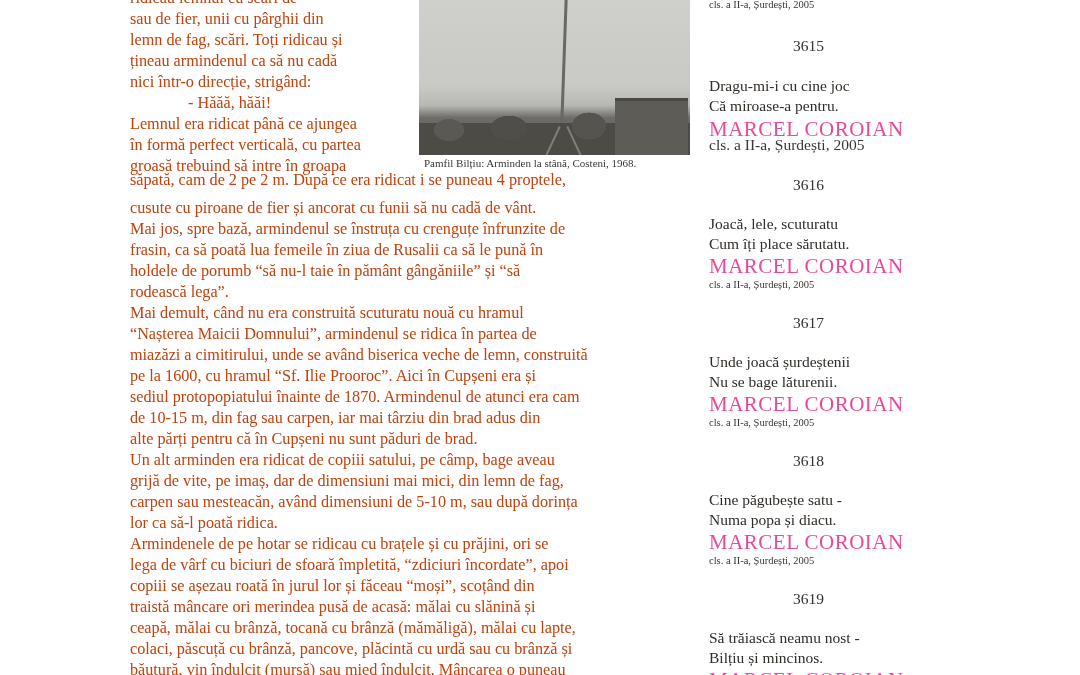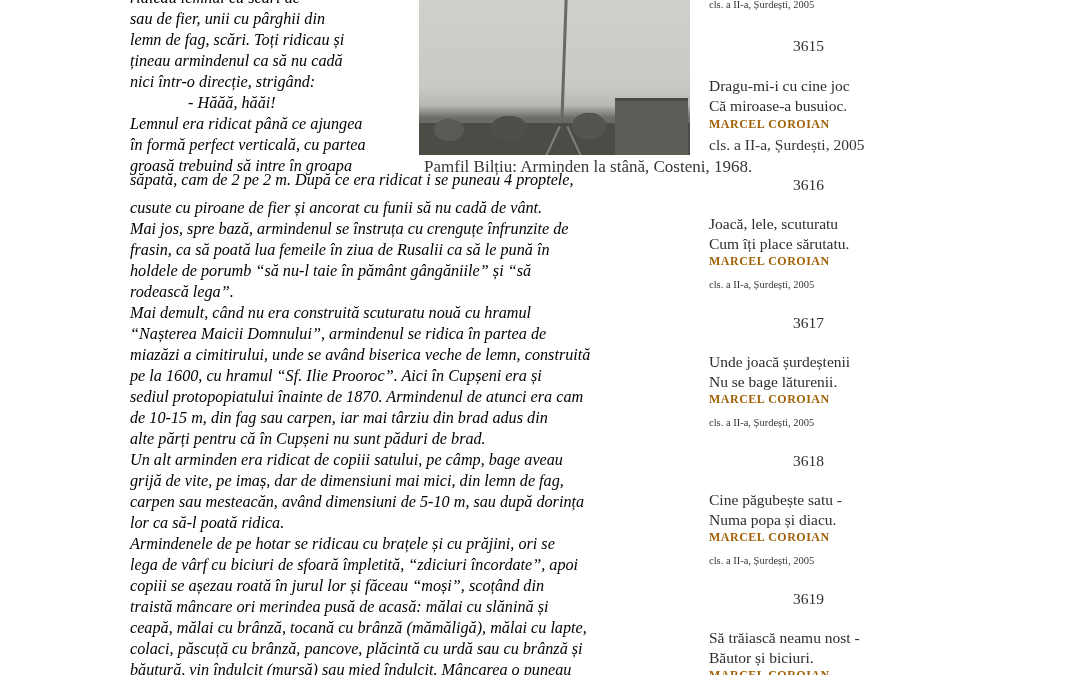--- a/index.html
+++ b/index.html
@@ -7,21 +7,21 @@
     width:1080px; height:675px; overflow:hidden; position:relative;
     background:#ffffff;
     font-family:"Liberation Serif","DejaVu Serif",serif;
     color:#2e2a26;
   }
   .main {
     position:absolute; left:130px; top:0; width:565px;
   }
   .line {
     position:absolute; left:0; white-space:nowrap;
-    font-size:16.2px; line-height:21px; color:#000000;font-style:italic;
+    font-size:16.2px; line-height:21px; color:#c2410c;
   }
   .photo {
     position:absolute; left:419px; top:0; width:271px; height:155px;
     background:
       linear-gradient(180deg, #cfcfcb 0%, #c9c9c5 55%, #b8b8b3 68%, #6d6c68 76%, #56554f 100%);
     overflow:hidden;
   }
   .photo .pole {
     position:absolute; left:143px; top:0; width:3px; height:150px;
     background:#6a6863; transform:skewX(-2deg);
@@ -37,26 +37,26 @@
   .photo .building {
     position:absolute; left:196px; top:98px; width:73px; height:57px;
     background:#5d5c57; border-top:3px solid #4a4944;
   }
   .photo .tripod-l, .photo .tripod-r {
     position:absolute; top:125px; width:2px; height:32px; background:#807e78;
   }
   .photo .tripod-l { left:133px; transform:rotate(25deg); }
   .photo .tripod-r { left:154px; transform:rotate(-25deg); }
   .caption {
-    position:absolute; left:424px; top:157px; font-size:17px; color:#3a3632; white-space:nowrap;
+    position:absolute; left:424px; top:157px; font-size:11px; color:#3a3632; white-space:nowrap;
   }
   .side { position:absolute; left:709px; top:0; width:215px; }
   .side .num { position:absolute; left:84px; font-size:15.5px; color:#34302c; }
   .side .verse { position:absolute; left:0; font-size:15.5px; line-height:20px; white-space:nowrap; color:#302c28; }
-  .side .author { position:absolute; left:0; font-size:12px; font-weight:bold; letter-spacing:0.5px; color:#a16207; white-space:nowrap; }
+  .side .author { position:absolute; left:0; font-size:21px; font-weight:normal; letter-spacing:0.5px; color:#ec4899; white-space:nowrap; }
   .side .cls { position:absolute; left:0; font-size:10.5px; color:#3a3632; white-space:nowrap; }
   .side .cls.big { font-size:15.5px; }
 </style>
 </head>
 <body>
 
 <div class="main">
   <span class="line" style="top:-12px">ridicau lemnul cu scări de</span>
   <span class="line" style="top:9px">sau de fier, unii cu pârghii din</span>
   <span class="line" style="top:30px">lemn de fag, scări. Toți ridicau și</span>
@@ -99,21 +99,21 @@
   <div class="tripod-l"></div>
   <div class="tripod-r"></div>
 </div>
 <div class="caption">Pamfil Bilțiu: Arminden la stână, Costeni, 1968.</div>
 
 <div class="side">
   <span class="cls" style="top:-1px">cls. a II-a, Șurdești, 2005</span>
 
   <span class="num" style="top:37px">3615</span>
   <span class="verse" style="top:76px">Dragu-mi-i cu cine joc</span>
-  <span class="verse" style="top:96px">Că miroase-a busuioc.</span>
+  <span class="verse" style="top:96px">Că miroase-a pentru.</span>
   <span class="author" style="top:117px">MARCEL COROIAN</span>
   <span class="cls big" style="top:136px">cls. a II-a, Șurdești, 2005</span>
 
   <span class="num" style="top:176px">3616</span>
   <span class="verse" style="top:214px">Joacă, lele, scuturatu</span>
   <span class="verse" style="top:234px">Cum îți place sărutatu.</span>
   <span class="author" style="top:254px">MARCEL COROIAN</span>
   <span class="cls" style="top:279px">cls. a II-a, Șurdești, 2005</span>
 
   <span class="num" style="top:314px">3617</span>
@@ -123,15 +123,15 @@
   <span class="cls" style="top:417px">cls. a II-a, Șurdești, 2005</span>
 
   <span class="num" style="top:452px">3618</span>
   <span class="verse" style="top:490px">Cine păgubește satu -</span>
   <span class="verse" style="top:510px">Numa popa și diacu.</span>
   <span class="author" style="top:530px">MARCEL COROIAN</span>
   <span class="cls" style="top:555px">cls. a II-a, Șurdești, 2005</span>
 
   <span class="num" style="top:590px">3619</span>
   <span class="verse" style="top:628px">Să trăiască neamu nost -</span>
-  <span class="verse" style="top:648px">Băutor și biciuri.</span>
+  <span class="verse" style="top:648px">Bilțiu și mincinos.</span>
   <span class="author" style="top:668px">MARCEL COROIAN</span>
 </div>
 
 </body></html>

